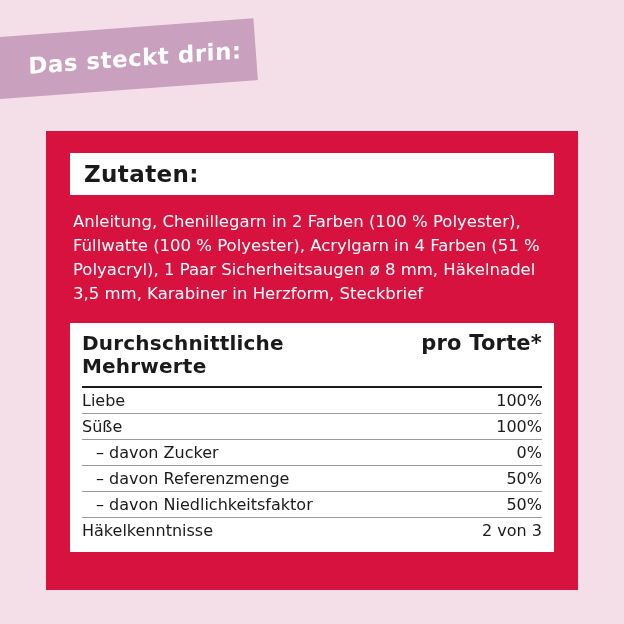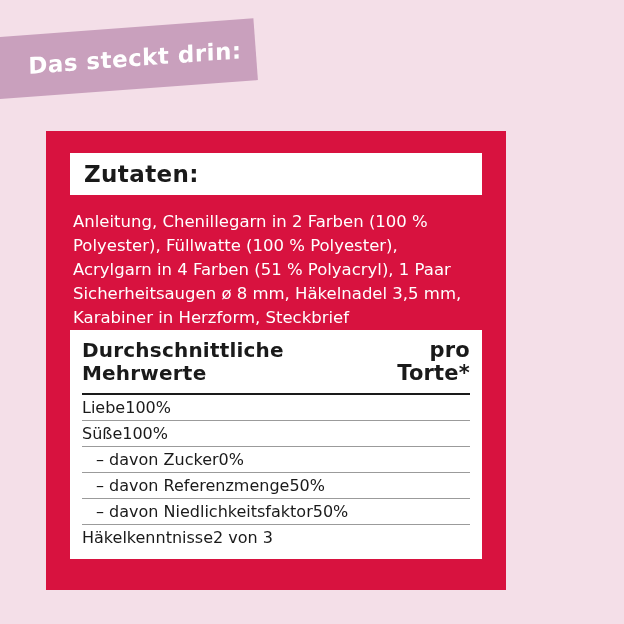--- a/index.html
+++ b/index.html
@@ -35,21 +35,21 @@
     letter-spacing: 0.5px;
     padding-left: 40px;
     transform: skewX(-3deg);
   }
 
   
   .card {
     position: absolute;
     left: 46px;
     top: 131px;
-    width: 460px;
+    width: 532px;
     height: 459px;
     background: #d8123f;
   }
 
   .inner {
     position: absolute;
     left: 24px;
     top: 22px;
     right: 24px;
   }
@@ -75,20 +75,21 @@
     font-size: 16.5px;
     line-height: 24px;
     margin-top: 15px;
     padding-left: 3px;
     padding-right: 2px;
   }
 
   
   .table-wrap {
     background: #ffffff;
+    margin-top: 17px;
     padding: 9px 12px 9px 12px;
     box-sizing: border-box;
   }
   .table-head {
     display: flex;
     align-items: flex-start;
     justify-content: space-between;
     border-bottom: 2.5px solid #1a1a1a;
     padding-bottom: 8px;
   }
@@ -104,21 +105,21 @@
     font-size: 21px;
     font-weight: bold;
     line-height: 23px;
     color: #1a1a1a;
     text-align: right;
     letter-spacing: 0.2px;
   }
 
   .row {
     display: flex;
-    justify-content: flex-start;
+    justify-content: space-between;
     align-items: baseline;
     font-size: 16px;
     color: #1a1a1a;
     padding: 3px 0 3px 0;
     border-bottom: 1px solid #9b9b9b;
   }
   .row.last {
     border-bottom: none;
   }
   .row .label {

